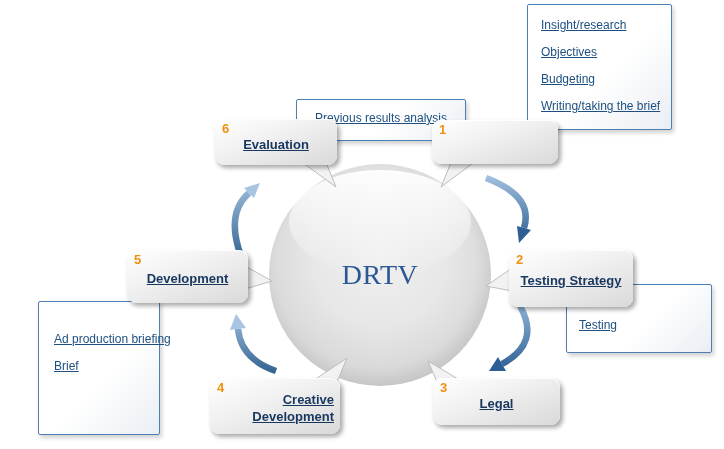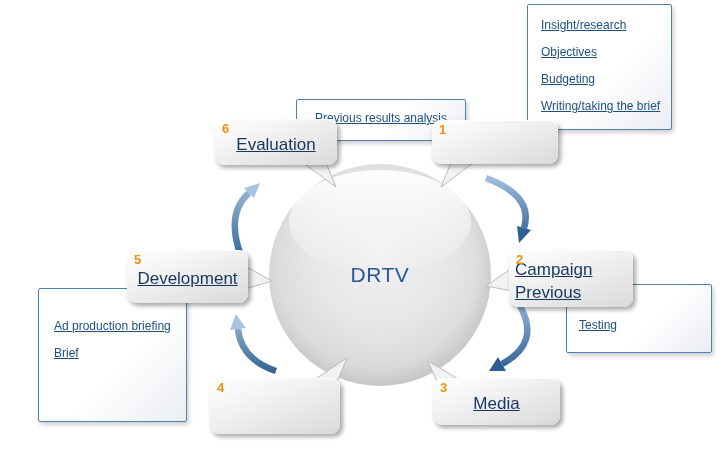--- a/index.html
+++ b/index.html
@@ -8,53 +8,53 @@
 
   
   #sphere { position:absolute; left:269px; top:164px; width:222px; height:222px;
             border-radius:50%; z-index:1;
             background:radial-gradient(circle at 50% 42%, #f0f0f0 0%, #e7e7e7 40%, #d8d8d9 68%, #c8c8ca 96%);
             box-shadow: inset -4px -8px 14px rgba(0,0,0,0.07);
             display:flex; align-items:center; justify-content:center; }
   #sphere .gloss { position:absolute; left:9%; top:2.5%; width:82%; height:47%;
             border-radius:50%;
             background:linear-gradient(to bottom, rgba(255,255,255,0.95) 0%, rgba(255,255,255,0.55) 45%, rgba(255,255,255,0) 100%); }
-  #center-label { position:relative; font-size:21px; letter-spacing:0.5px; color:#2b5795; }
+  #center-label { position:relative; font-size:28px; letter-spacing:0.5px; color:#2b5795;font-family:Liberation Serif, serif; }
 
   
   #overlay { position:absolute; left:0; top:0; z-index:2; }
 
   
   .stage-callout { position:absolute; z-index:4; border-radius:9px; box-sizing:border-box;
             background:linear-gradient(160deg, #ffffff 0%, #f1f1f1 42%, #d9d9d9 100%);
             box-shadow: 2.5px 3px 4px rgba(0,0,0,0.33), inset 0 1px 0 rgba(255,255,255,0.9);
             display:flex; align-items:center; justify-content:center; }
   .callout-num { position:absolute; top:2px; left:7px; font-size:13px; font-weight:bold; color:#f0900f; }
-  .callout-label { font-size:17px; font-weight:normal; color:#17375e; text-decoration:underline;
-            text-align:left; line-height:1.3; padding:6px 6px 0 6px; cursor:pointer; }
+  .callout-label { font-size:13px; font-weight:bold; color:#17375e; text-decoration:underline;
+            text-align:right; line-height:1.3; padding:6px 6px 0 6px; cursor:pointer; }
 
   #callout-evaluation { left:215px; top:119px; width:122px; height:46px; }
   #callout-brief      { left:432px; top:120px; width:126px; height:44px; }
   #callout-campaign   { left:509px; top:250px; width:124px; height:57px; }
   #callout-media      { left:433px; top:378px; width:127px; height:47px; }
   #callout-creative   { left:210px; top:378px; width:130px; height:56px; }
   #callout-production { left:127px; top:250px; width:121px; height:53px; }
 
   
   .info-box { position:absolute; z-index:3; box-sizing:border-box;
             border:1px solid #4e7fb2; border-radius:2px;
             background:linear-gradient(135deg, #ffffff 55%, #eaeef3 100%);
             box-shadow:2px 3px 4px rgba(0,0,0,0.18); }
   .info-link { display:block; font-size:12px; color:#1d5081; text-decoration:underline;
             white-space:nowrap; height:27px; line-height:27px; cursor:pointer; }
 
   #box-brief-details      { left:527px; top:4px;   width:145px; height:126px; padding:7px 0 0 13px; }
   #box-prev-analysis      { left:296px; top:85px;  width:170px; height:42px;  padding-top:8px; text-align:center;margin-top:14px; }
   #box-prev-analysis .info-link { display:inline-block; height:auto; line-height:16px; }
-  #box-production-details { left:38px;  top:288px; width:149px; height:134px; padding:24px 0 0 15px; }
+  #box-production-details { left:38px;  top:301px; width:122px; height:134px; padding:24px 0 0 15px; }
   #box-testing            { left:566px; top:284px; width:146px; height:69px;  padding:27px 0 0 12px; }
 </style>
 </head>
 <body>
 
 <div id="canvas">
 
   <div id="sphere">
     <div class="gloss"></div>
     <div id="center-label">DRTV</div>
@@ -129,30 +129,31 @@
     <span class="info-link">Ad production briefing</span>
     <span class="info-link">Brief</span>
   </div>
 
   <div class="stage-callout" id="callout-brief">
     <span class="callout-num">1</span>
   </div>
 
   <div class="stage-callout" id="callout-campaign">
     <span class="callout-num">2</span>
-    <span class="callout-label">Campaign Previous</span>
+    <span class="callout-label">Testing Strategy</span>
   </div>
 
   <div class="stage-callout" id="callout-media">
     <span class="callout-num">3</span>
-    <span class="callout-label">Media</span>
+    <span class="callout-label">Legal</span>
   </div>
 
   <div class="stage-callout" id="callout-creative">
     <span class="callout-num">4</span>
+    <span class="callout-label">Creative Development</span>
   </div>
 
   <div class="stage-callout" id="callout-production">
     <span class="callout-num">5</span>
     <span class="callout-label">Development</span>
   </div>
 
   <div class="stage-callout" id="callout-evaluation">
     <span class="callout-num">6</span>
     <span class="callout-label">Evaluation</span>

